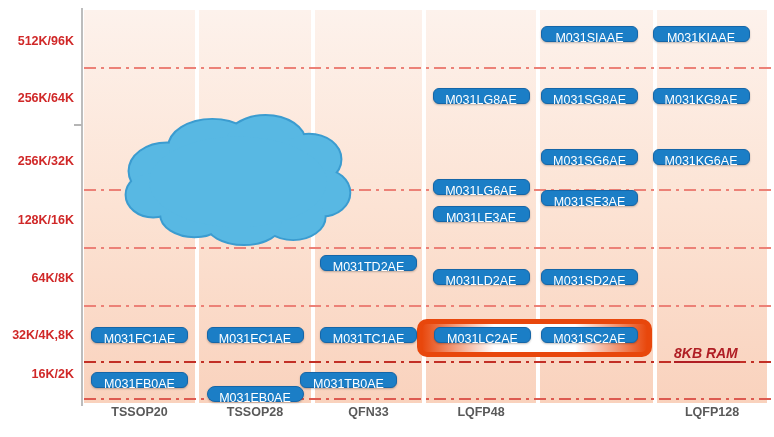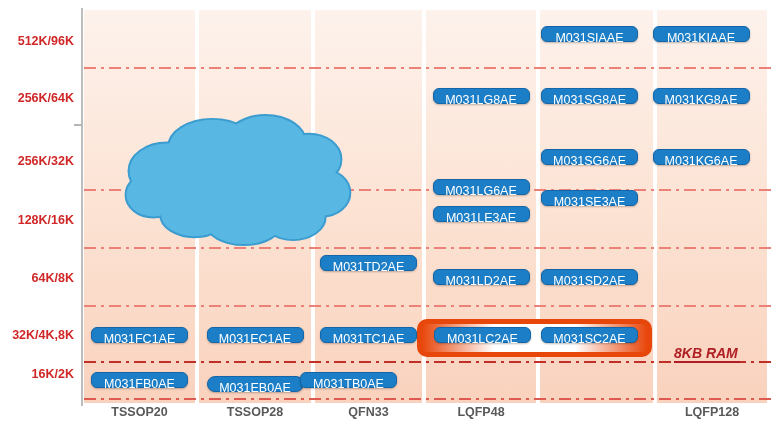--- a/index.html
+++ b/index.html
@@ -100,21 +100,21 @@
       <div class="pill" style="left: 541px; top: 190px;">M031SE3AE</div>
       <div class="pill" style="left: 320px; top: 255px;">M031TD2AE</div>
       <div class="pill" style="left: 432.5px; top: 269px;">M031LD2AE</div>
       <div class="pill" style="left: 541px; top: 269px;">M031SD2AE</div>
       <div class="pill" style="left: 91px; top: 327px;">M031FC1AE</div>
       <div class="pill" style="left: 206.5px; top: 327px;">M031EC1AE</div>
       <div class="pill" style="left: 320px; top: 327px;">M031TC1AE</div>
       <div class="pill" style="left: 434px; top: 327px;">M031LC2AE</div>
       <div class="pill" style="left: 541px; top: 327px;">M031SC2AE</div>
       <div class="pill" style="left: 91px; top: 372px;">M031FB0AE</div>
-      <div class="pill" style="left: 206.5px; top: 376px; border-radius: 10px;">M031EB0AE</div>
+      <div class="pill" style="left: 206.5px; top: 386px; border-radius: 10px;">M031EB0AE</div>
       <div class="pill" style="left: 300px; top: 372px;">M031TB0AE</div>
     </div>
 
   <svg class="cloud-svg" viewBox="0 0 240 140">
     <defs>
       <g id="bumps">
         <ellipse cx="52" cy="62" rx="38" ry="28"></ellipse>
         <ellipse cx="98" cy="38" rx="44" ry="28"></ellipse>
         <ellipse cx="152" cy="33" rx="40" ry="27"></ellipse>
         <ellipse cx="196" cy="50" rx="32" ry="25"></ellipse>

